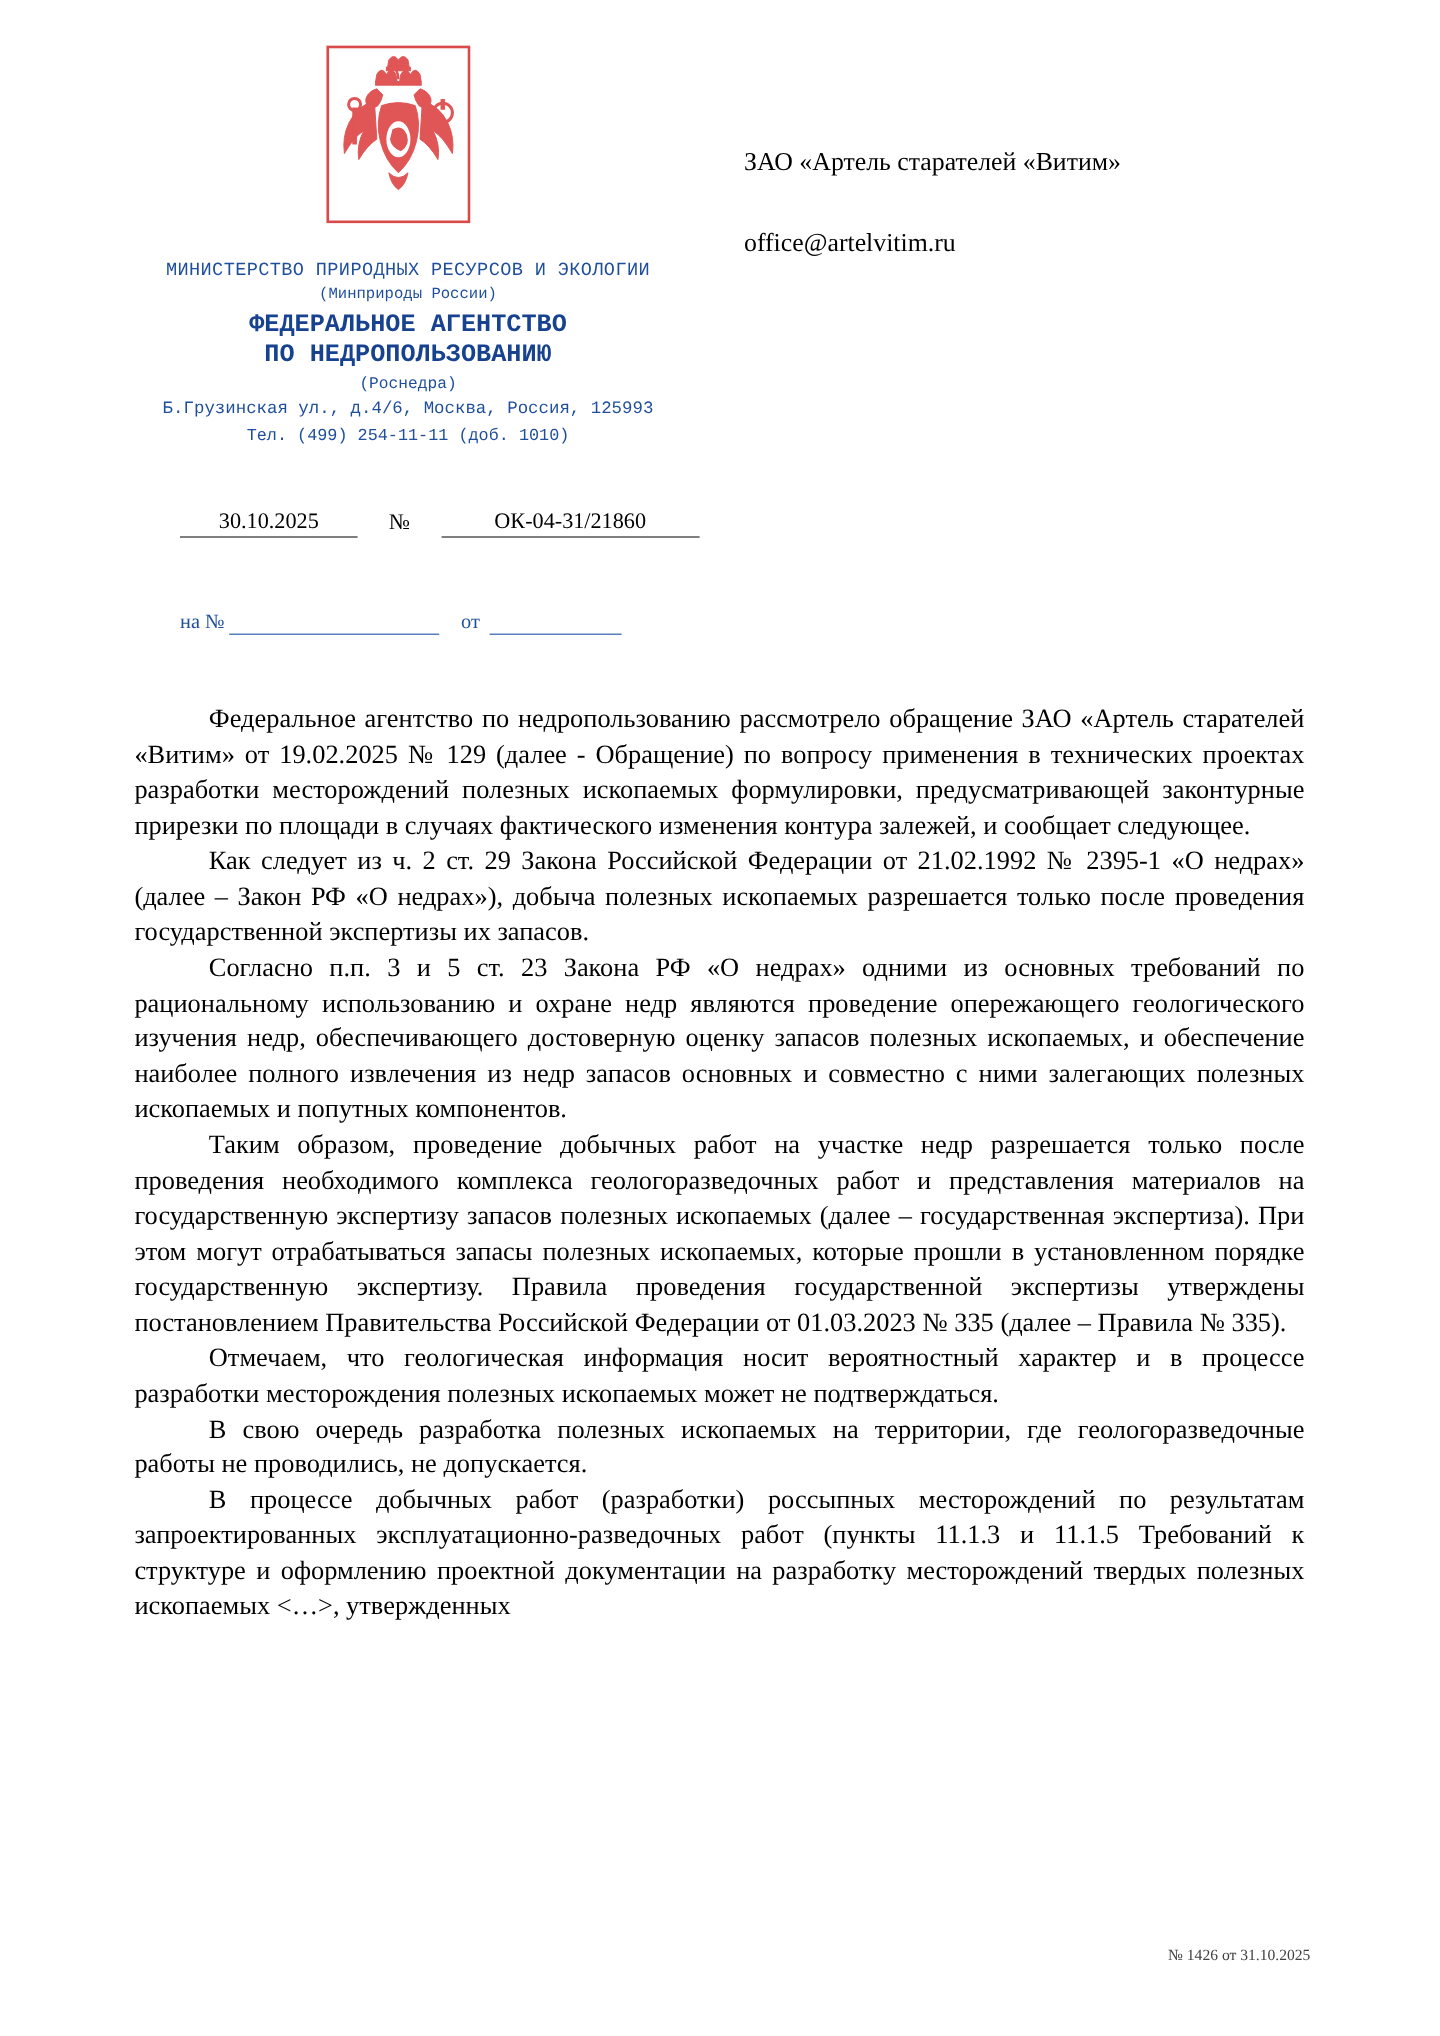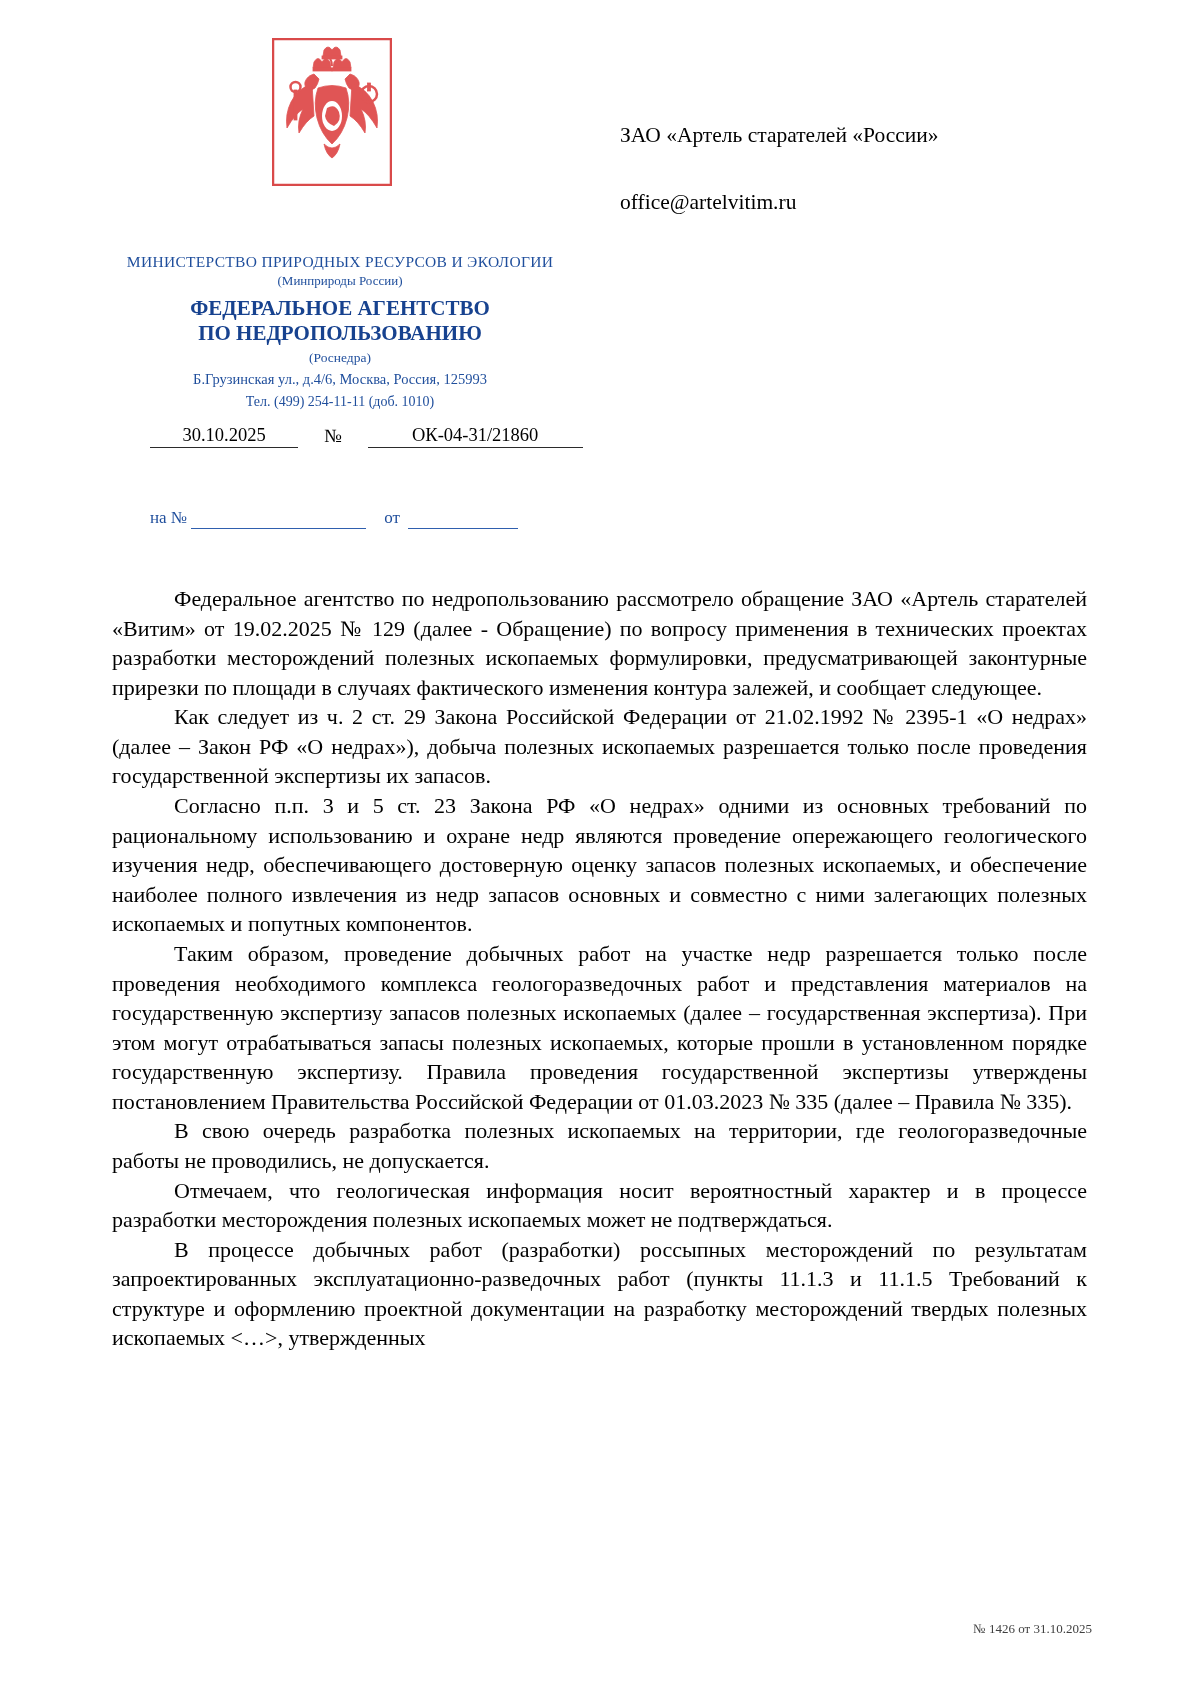--- a/index.html
+++ b/index.html
@@ -41,22 +41,21 @@
   }
   .emblem-box svg { display: block; }
 
   .ministry-block {
     position: absolute;
     left: 75px;
     top: 190px;
     width: 530px;
     text-align: center;
     color: #1b3a80;
-    font-family: Liberation Serif, serif;
-    margin-top: 36px;
+    font-family: Liberation Mono, monospace;
   }
   .ministry-line1 {
     font-size: 15.5px;
     letter-spacing: 0.3px;
     line-height: 1.28;
     font-weight: 400;
     color: #1f4e9c;
   }
   .ministry-sub {
     font-size: 13px;
@@ -227,21 +226,21 @@
       <div class="ministry-line1">МИНИСТЕРСТВО ПРИРОДНЫХ РЕСУРСОВ И ЭКОЛОГИИ</div>
       <div class="ministry-sub">(Минприроды России)</div>
       <div class="agency-title">ФЕДЕРАЛЬНОЕ АГЕНТСТВО</div>
       <div class="agency-title" style="margin-top:0">ПО НЕДРОПОЛЬЗОВАНИЮ</div>
       <div class="agency-short">(Роснедра)</div>
       <div class="addr-line">Б.Грузинская ул., д.4/6, Москва, Россия, 125993</div>
       <div class="addr-line small">Тел. (499) 254-11-11 (доб. 1010)</div>
     </div>
 
     <div class="addressee">
-      <span>ЗАО «Артель старателей «России»</span>
+      <span>ЗАО «Артель старателей «Витим»</span>
       <span class="email">office@artelvitim.ru</span>
     </div>
   </div>
 
   <div class="regblock">
     <div class="regrow1">
       <span class="date-field">30.10.2025</span>
       <span class="num-sign">№</span>
       <span class="num-field">ОК-04-31/21860</span>
     </div>
@@ -251,20 +250,20 @@
       <span class="ot-label">от</span>
       <span class="blank-field2"></span>
     </div>
   </div>
 
   <div class="body-text">
     <p>Федеральное агентство по недропользованию рассмотрело обращение ЗАО «Артель старателей «Витим» от 19.02.2025 № 129 (далее - Обращение) по вопросу применения в технических проектах разработки месторождений полезных ископаемых формулировки, предусматривающей законтурные прирезки по площади в случаях фактического изменения контура залежей, и сообщает следующее.</p>
     <p>Как следует из ч. 2 ст. 29 Закона Российской Федерации от 21.02.1992 № 2395-1 «О недрах» (далее – Закон РФ «О недрах»), добыча полезных ископаемых разрешается только после проведения государственной экспертизы их запасов.</p>
     <p>Согласно п.п. 3 и 5 ст. 23 Закона РФ «О недрах» одними из основных требований по рациональному использованию и охране недр являются проведение опережающего геологического изучения недр, обеспечивающего достоверную оценку запасов полезных ископаемых, и обеспечение наиболее полного извлечения из недр запасов основных и совместно с ними залегающих полезных ископаемых и попутных компонентов.</p>
     <p>Таким образом, проведение добычных работ на участке недр разрешается только после проведения необходимого комплекса геологоразведочных работ и представления материалов на государственную экспертизу запасов полезных ископаемых (далее – государственная экспертиза). При этом могут отрабатываться запасы полезных ископаемых, которые прошли в установленном порядке государственную экспертизу. Правила проведения государственной экспертизы утверждены постановлением Правительства Российской Федерации от 01.03.2023 № 335 (далее – Правила № 335).</p>
+    <p>Отмечаем, что геологическая информация носит вероятностный характер и в процессе разработки месторождения полезных ископаемых может не подтверждаться.</p>
     <p>В свою очередь разработка полезных ископаемых на территории, где геологоразведочные работы не проводились, не допускается.</p>
-    <p>Отмечаем, что геологическая информация носит вероятностный характер и в процессе разработки месторождения полезных ископаемых может не подтверждаться.</p>
     <p>В процессе добычных работ (разработки) россыпных месторождений по результатам запроектированных эксплуатационно-разведочных работ (пункты 11.1.3 и 11.1.5 Требований к структуре и оформлению проектной документации на разработку месторождений твердых полезных ископаемых &lt;…&gt;, утвержденных</p>
   </div>
 
   <div class="footer">№ 1426 от 31.10.2025</div>
 
 </div>
 
 </body></html>

